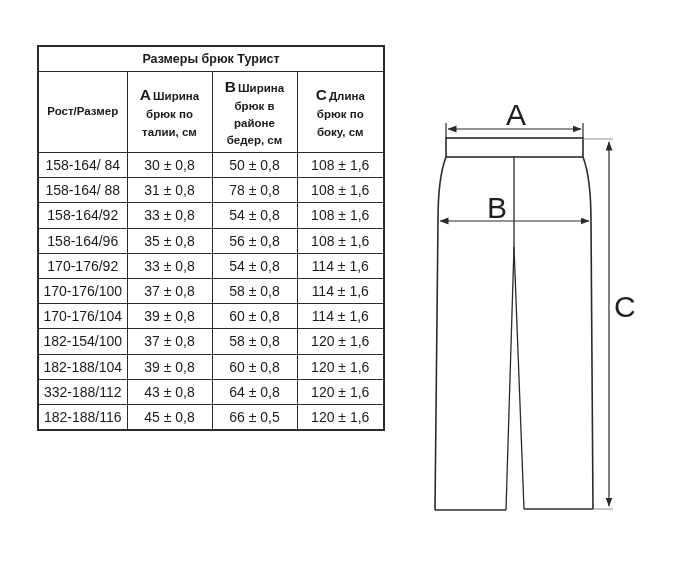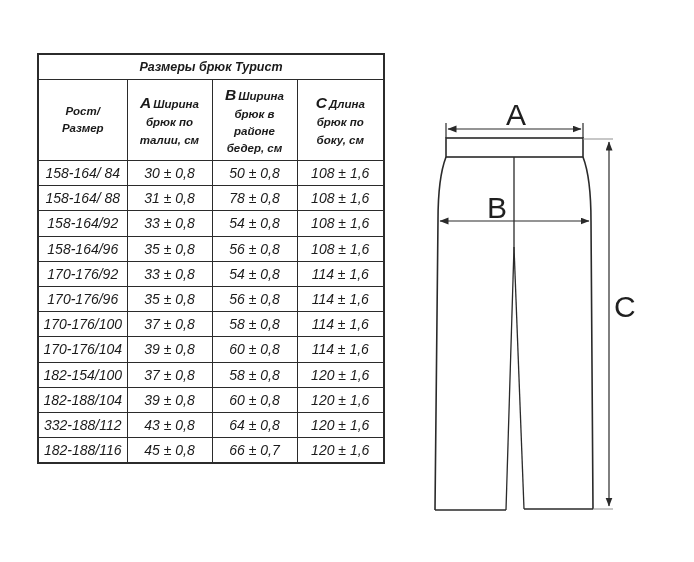--- a/index.html
+++ b/index.html
@@ -7,24 +7,23 @@
     width:694px; height:562px; background:#ffffff;
     font-family:"Liberation Sans","DejaVu Sans",sans-serif;
   }
   .canvas {
     position:relative; width:694px; height:562px;
     background:#ffffff; overflow:hidden;
   }
 
   
   table.size-table {
-    position:absolute; left:37px; top:53px; width:346px;
+    position:absolute; left:37px; top:45px; width:346px;
     border-collapse:collapse; table-layout:fixed;
     border:2px solid #2b2b2b;
-    font-style:italic;
   }
   .size-table th, .size-table td {
     border:1px solid #2b2b2b;
     text-align:center; vertical-align:middle;
     color:#1a1a1a; padding:0;
     overflow:hidden;
   }
   .title-row th {
     height:24px; font-size:12.5px; font-weight:bold;
   }
@@ -99,26 +98,20 @@
           <td>56 ± 0,8</td>
           <td>108 ± 1,6</td>
         </tr>
         <tr>
           <td>170-176/92</td>
           <td>33 ± 0,8</td>
           <td>54 ± 0,8</td>
           <td>114 ± 1,6</td>
         </tr>
         <tr>
-          <td>170-176/96</td>
-          <td>35 ± 0,8</td>
-          <td>56 ± 0,8</td>
-          <td>114 ± 1,6</td>
-        </tr>
-        <tr>
           <td>170-176/100</td>
           <td>37 ± 0,8</td>
           <td>58 ± 0,8</td>
           <td>114 ± 1,6</td>
         </tr>
         <tr>
           <td>170-176/104</td>
           <td>39 ± 0,8</td>
           <td>60 ± 0,8</td>
           <td>114 ± 1,6</td>
@@ -137,21 +130,21 @@
         </tr>
         <tr>
           <td>332-188/112</td>
           <td>43 ± 0,8</td>
           <td>64 ± 0,8</td>
           <td>120 ± 1,6</td>
         </tr>
         <tr>
           <td>182-188/116</td>
           <td>45 ± 0,8</td>
-          <td>66 ± 0,7</td>
+          <td>66 ± 0,5</td>
           <td>120 ± 1,6</td>
         </tr>
       </tbody>
   </table>
 
   <svg class="diagram" width="240" height="440" viewBox="0 0 240 440">
     <defs>
       <marker id="arr" markerWidth="10" markerHeight="8" refX="8.5" refY="3.5" orient="auto-start-reverse" markerUnits="userSpaceOnUse">
         <path d="M0,0 L9,3.5 L0,7 Z" fill="#2a2a2a"></path>
       </marker>

